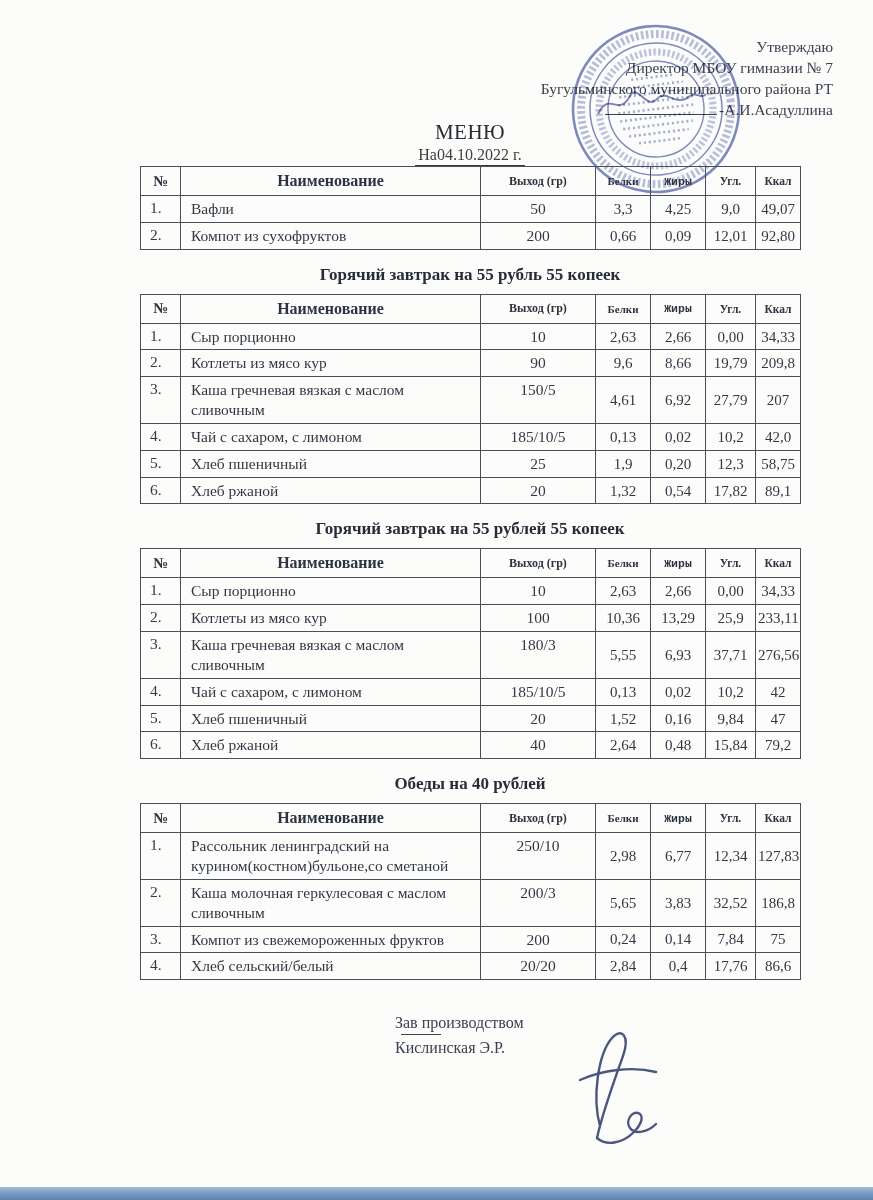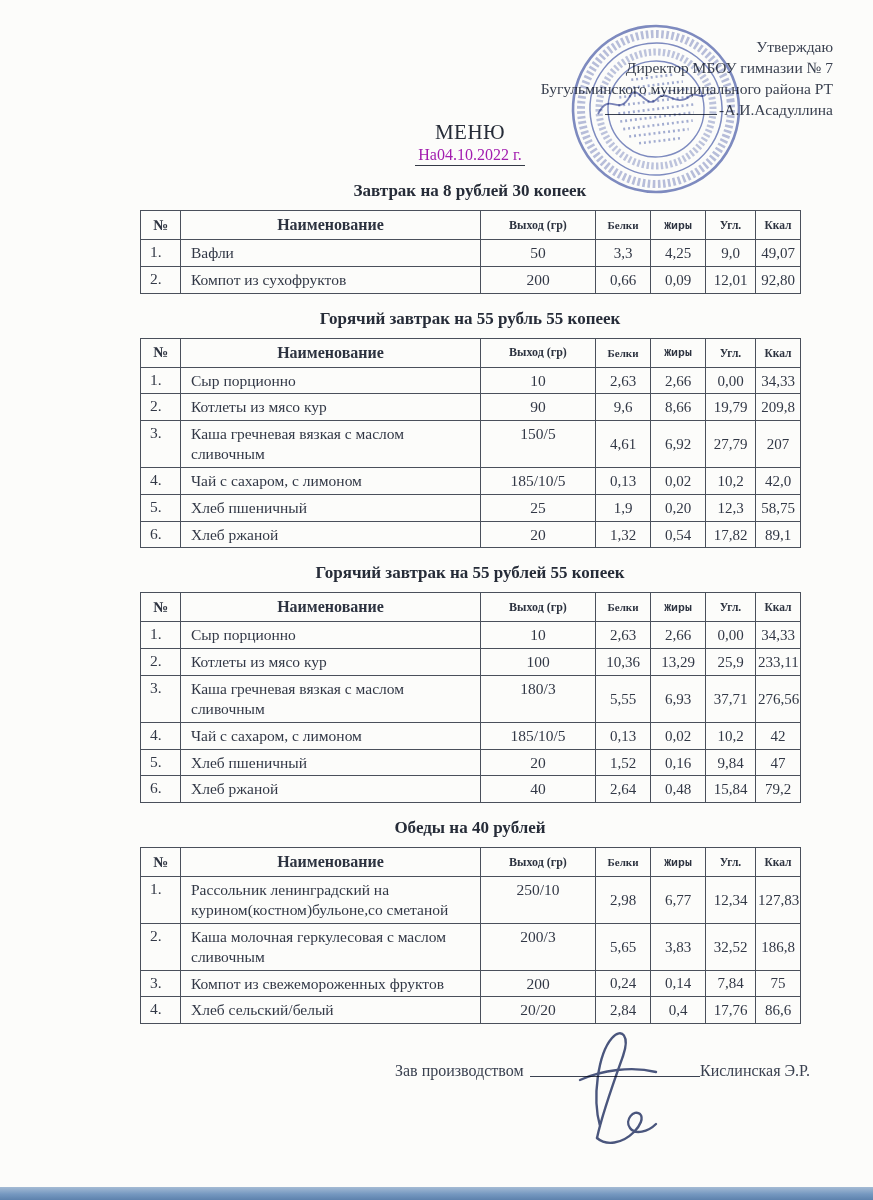--- a/index.html
+++ b/index.html
@@ -48,21 +48,21 @@
   .content { position:absolute; top:116px; left:0; width:873px; }
 
   .main-title {
     width:660px; margin-left:140px; text-align:center;
     font-size:21px; font-weight:normal; letter-spacing:0.5px;
     color:#262c38; margin-top:4px;
   }
   .date-line { width:660px; margin-left:140px; text-align:center; margin-top:1px; }
   .date-underline {
     display:inline-block; font-size:16px; padding:0 3px 1px;
-    border-bottom:1.2px solid #343a46; color:#a21caf;
+    border-bottom:1.2px solid #343a46; color:#404040;
   }
 
   .table-section { margin-bottom:4px; }
   .table-title {
     width:660px; margin:15px 0 9px 140px; text-align:center;
     font-size:17px; font-weight:bold; color:#262c38;
   }
 
   .menu-table {
     width:660px; margin-left:140px;
@@ -82,21 +82,21 @@
   .menu-table td { color:#323846; }
   td.col0 { font-size:15.5px; text-align:left; vertical-align:top; padding:3px 2px 3px 9px; }
   td.col1 { font-size:15.5px; text-align:left; vertical-align:top; padding:3px 6px 3px 10px; line-height:1.28; }
   td.col2 { font-size:15.5px; text-align:center; vertical-align:top; padding:4px 18px 3px; }
   td.col3, td.col4, td.col5, td.col6 {
     font-size:15px; text-align:center; vertical-align:middle; padding:4px 2px 3px;
   }
 
   
   .footer { width:415px; margin:34px 0 0 395px; font-size:16px; color:#3a4150; }
-  .footer-row { display:flex; align-items:center; height:27px; }
+  .footer-row { display:flex; align-items:flex-start; height:27px;flex-direction:column; }
   .f-label { white-space:nowrap; padding-bottom:2px; }
   .f-line { flex:1; border-bottom:1.3px solid #3a4150; height:15px; margin:0 0 4px 6px; min-width:40px; }
   .f-name { white-space:nowrap; padding-bottom:2px; }
 
   
   .scan-strip {
     position:absolute; bottom:0; left:0; width:100%; height:13px;
     background:linear-gradient(to bottom, #a4bbd4 0%, #7598c0 55%, #5d82ad 100%);
   }
 </style>
@@ -138,21 +138,20 @@
   </svg>
 
   <div class="content">
     <div class="main-title">МЕНЮ</div>
     <div class="date-line">
       <span class="date-underline">На04.10.2022 г.</span>
     </div>
 
     <div id="tables-root">
         <section class="table-section">
-          <div class="table-title">Завтрак на 8 рублей 30 копеек</div>
           <table class="menu-table">
             <thead>
               <tr>
                 <th class="col0">№</th>
                 <th class="col1">Наименование</th>
                 <th class="col2">Выход (гр)</th>
                 <th class="col3">Белки</th>
                 <th class="col4">Жиры</th>
                 <th class="col5">Угл.</th>
                 <th class="col6">Ккал</th>

